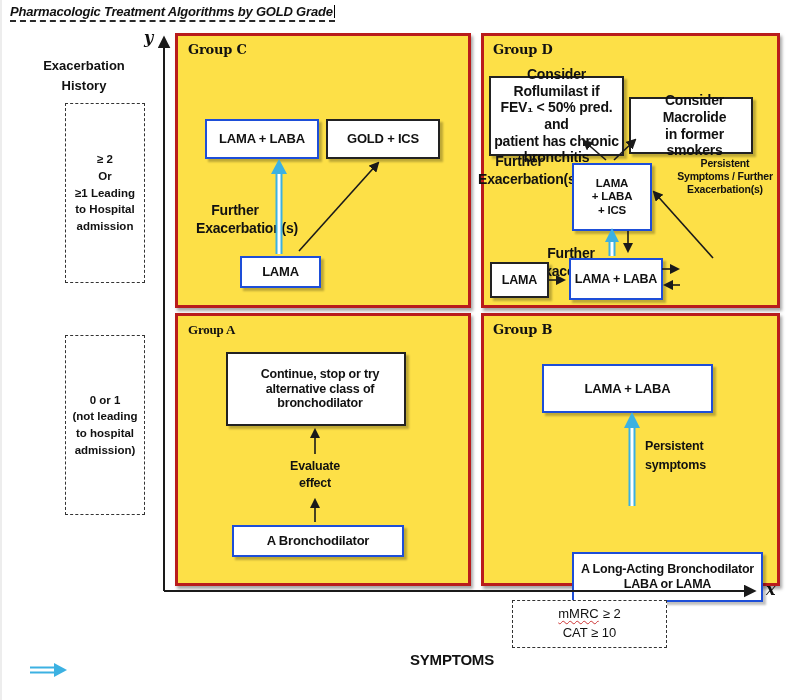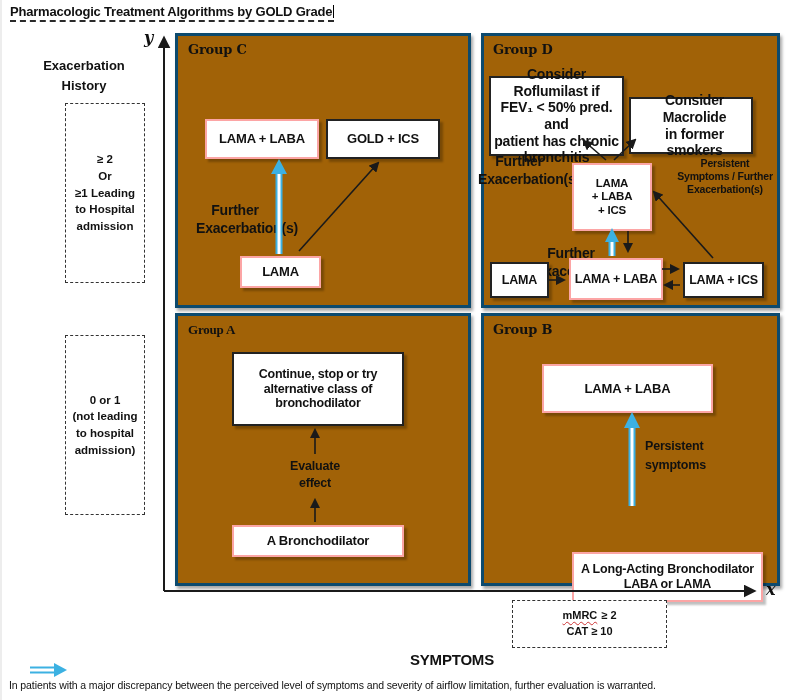--- a/index.html
+++ b/index.html
@@ -4,34 +4,34 @@
 <style>
   html,body{margin:0;padding:0;background:#fff;}
   #page{position:relative;width:800px;height:700px;background:#ffffff;
         font-family:"Liberation Sans",sans-serif;color:#111;overflow:hidden;
         border-left:2px solid #ededed;border-bottom:2px solid #ededed;}
   .abs{position:absolute;}
   .prl{white-space:pre-line;}
   .ctr{text-align:center;}
   
   #title{left:8px;top:4px;font-size:13px;font-weight:bold;letter-spacing:-0.2px;
-         border-bottom:2px dashed #2a2a2a;padding-bottom:1px;}
+         border-bottom:2px dashed #2a2a2a;padding-bottom:1px;font-style:italic;}
   .cursor{display:inline-block;width:0;border-left:1.5px solid #000;height:13px;
           vertical-align:-2px;margin-left:1px;}
   
   .axis-lab{font-weight:bold;font-style:italic;font-size:16px;font-family:"DejaVu Serif",serif;}
   
-  .quad{border:3px solid #0c4a6e;background:#a16207;box-shadow:2px 3px 3px rgba(0,0,0,0.35);}
+  .quad{border:3px solid #b91c1c;background:#fde047;box-shadow:2px 3px 3px rgba(0,0,0,0.35);}
   .glabel{font-family:"DejaVu Serif",serif;font-weight:bold;font-size:13px;letter-spacing:-0.2px;}
   
   .tbox{background:#fff;display:flex;align-items:center;justify-content:center;
         text-align:center;font-weight:bold;line-height:1.18;letter-spacing:-0.2px;
         box-shadow:3px 3px 2px rgba(0,0,0,0.25);}
   .blk{border:2px solid #222;}
-  .blu{border:2px solid #fca5a5;}
+  .blu{border:2px solid #1d4ed8;}
   .fs13{font-size:13px;} .fs12{font-size:12.5px;} .fs11{font-size:14px;margin-top:16px;} .fs115{font-size:11.5px;}
   
   .flab{font-weight:bold;line-height:1.25;letter-spacing:-0.2px;}
   
   .dash{border:1.6px dashed #333;background:#fff;display:flex;align-items:center;
         justify-content:center;text-align:center;line-height:1.45;}
   .squig{text-decoration-line:underline;text-decoration-style:wavy;
          text-decoration-color:#cc3333;text-decoration-thickness:1px;text-underline-offset:2px;}
   .val{margin-left:4px;}
   #legend-text{font-size:12px;letter-spacing:-0.1px;}
@@ -86,51 +86,49 @@
   <div class="abs flab prl ctr" style="left:674px;top:157px;width:98px;font-size:10.5px;">Persistent
 Symptoms / Further
 Exacerbation(s)</div>
   <div class="abs tbox blu prl fs115" style="left:570px;top:163px;width:76px;height:64px;">LAMA
 + LABA
 + ICS</div>
   <div class="abs flab prl ctr fs11" style="left:533px;top:229px;width:72px;">Further
 Exacerbation(s)</div>
   <div class="abs tbox blk fs12" style="left:488px;top:262px;width:55px;height:32px;">LAMA</div>
   <div class="abs tbox blu fs12" style="left:567px;top:258px;width:90px;height:38px;">LAMA + LABA</div>
-  <div class="abs tbox blk fs12" style="left:681px;top:262px;width:77px;height:32px;">LAMA + ICS</div>
 
   <div class="abs quad" style="left:173px;top:313px;width:290px;height:267px;">
     <div class="abs glabel" style="left:10px;top:6px;font-family:Liberation Serif, serif;">Group A</div>
   </div>
-  <div class="abs tbox blk prl fs12" style="left:230px;top:352px;width:168px;height:70px;">Continue, stop or try
+  <div class="abs tbox blk prl fs12" style="left:224px;top:352px;width:168px;height:70px;padding-left:8px;">Continue, stop or try
 alternative class of
 bronchodilator</div>
   <div class="abs flab prl ctr fs12" style="left:281px;top:458px;width:64px;line-height:1.35;">Evaluate
 effect</div>
   <div class="abs tbox blu fs13" style="left:230px;top:525px;width:168px;height:28px;">A Bronchodilator</div>
 
   <div class="abs quad" style="left:479px;top:313px;width:293px;height:267px;">
     <div class="abs glabel" style="left:9px;top:6px;">Group B</div>
   </div>
   <div class="abs tbox blu fs13" style="left:540px;top:364px;width:167px;height:45px;">LAMA + LABA</div>
   <div class="abs flab prl fs12" style="left:643px;top:437px;width:70px;line-height:1.5;">Persistent
 symptoms</div>
   <div class="abs tbox blu prl fs12" style="left:570px;top:509px;width:187px;height:46px;margin-top:43px;">A Long-Acting Bronchodilator
 LABA or LAMA</div>
 
   <div class="abs dash" style="left:510px;top:600px;width:153px;height:46px;">
-    <div style="font-weight:bold;font-size:11px;line-height:1.45;">
+    <div style="font-weight:normal;font-size:13px;line-height:1.45;">
       <div><span class="squig">mMRC</span><span class="val">≥ 2</span></div>
       <div>CAT ≥ 10</div>
     </div>
   </div>
   <div class="abs ctr" id="symptoms" style="left:408px;top:651px;width:84px;">SYMPTOMS</div>
 
   <div class="abs" id="legend-text" style="left:76px;top:698px;text-align:right;">Highlighted arrows &amp; boxes equals preferred treatment pathways</div>
-  <div class="abs" id="footnote" style="left:7px;top:679px;width:786px;">In patients with a major discrepancy between the perceived level of symptoms and severity of airflow limitation, further evaluation is warranted.</div>
 
   <svg id="overlay" width="800" height="700" viewBox="0 0 800 700">
     <defs>
       <marker id="ah" viewBox="0 0 10 10" refX="8" refY="5" markerWidth="6.5" markerHeight="6.5" orient="auto-start-reverse">
         <path d="M0,0 L10,5 L0,10 z" fill="#1a1a1a"></path>
       </marker>
     </defs>
 
     <line x1="162" y1="591" x2="162" y2="38" stroke="#1a1a1a" stroke-width="2" marker-end="url(#ah)"></line>
     <line x1="162" y1="591" x2="752" y2="591" stroke="#1a1a1a" stroke-width="2" marker-end="url(#ah)"></line>

